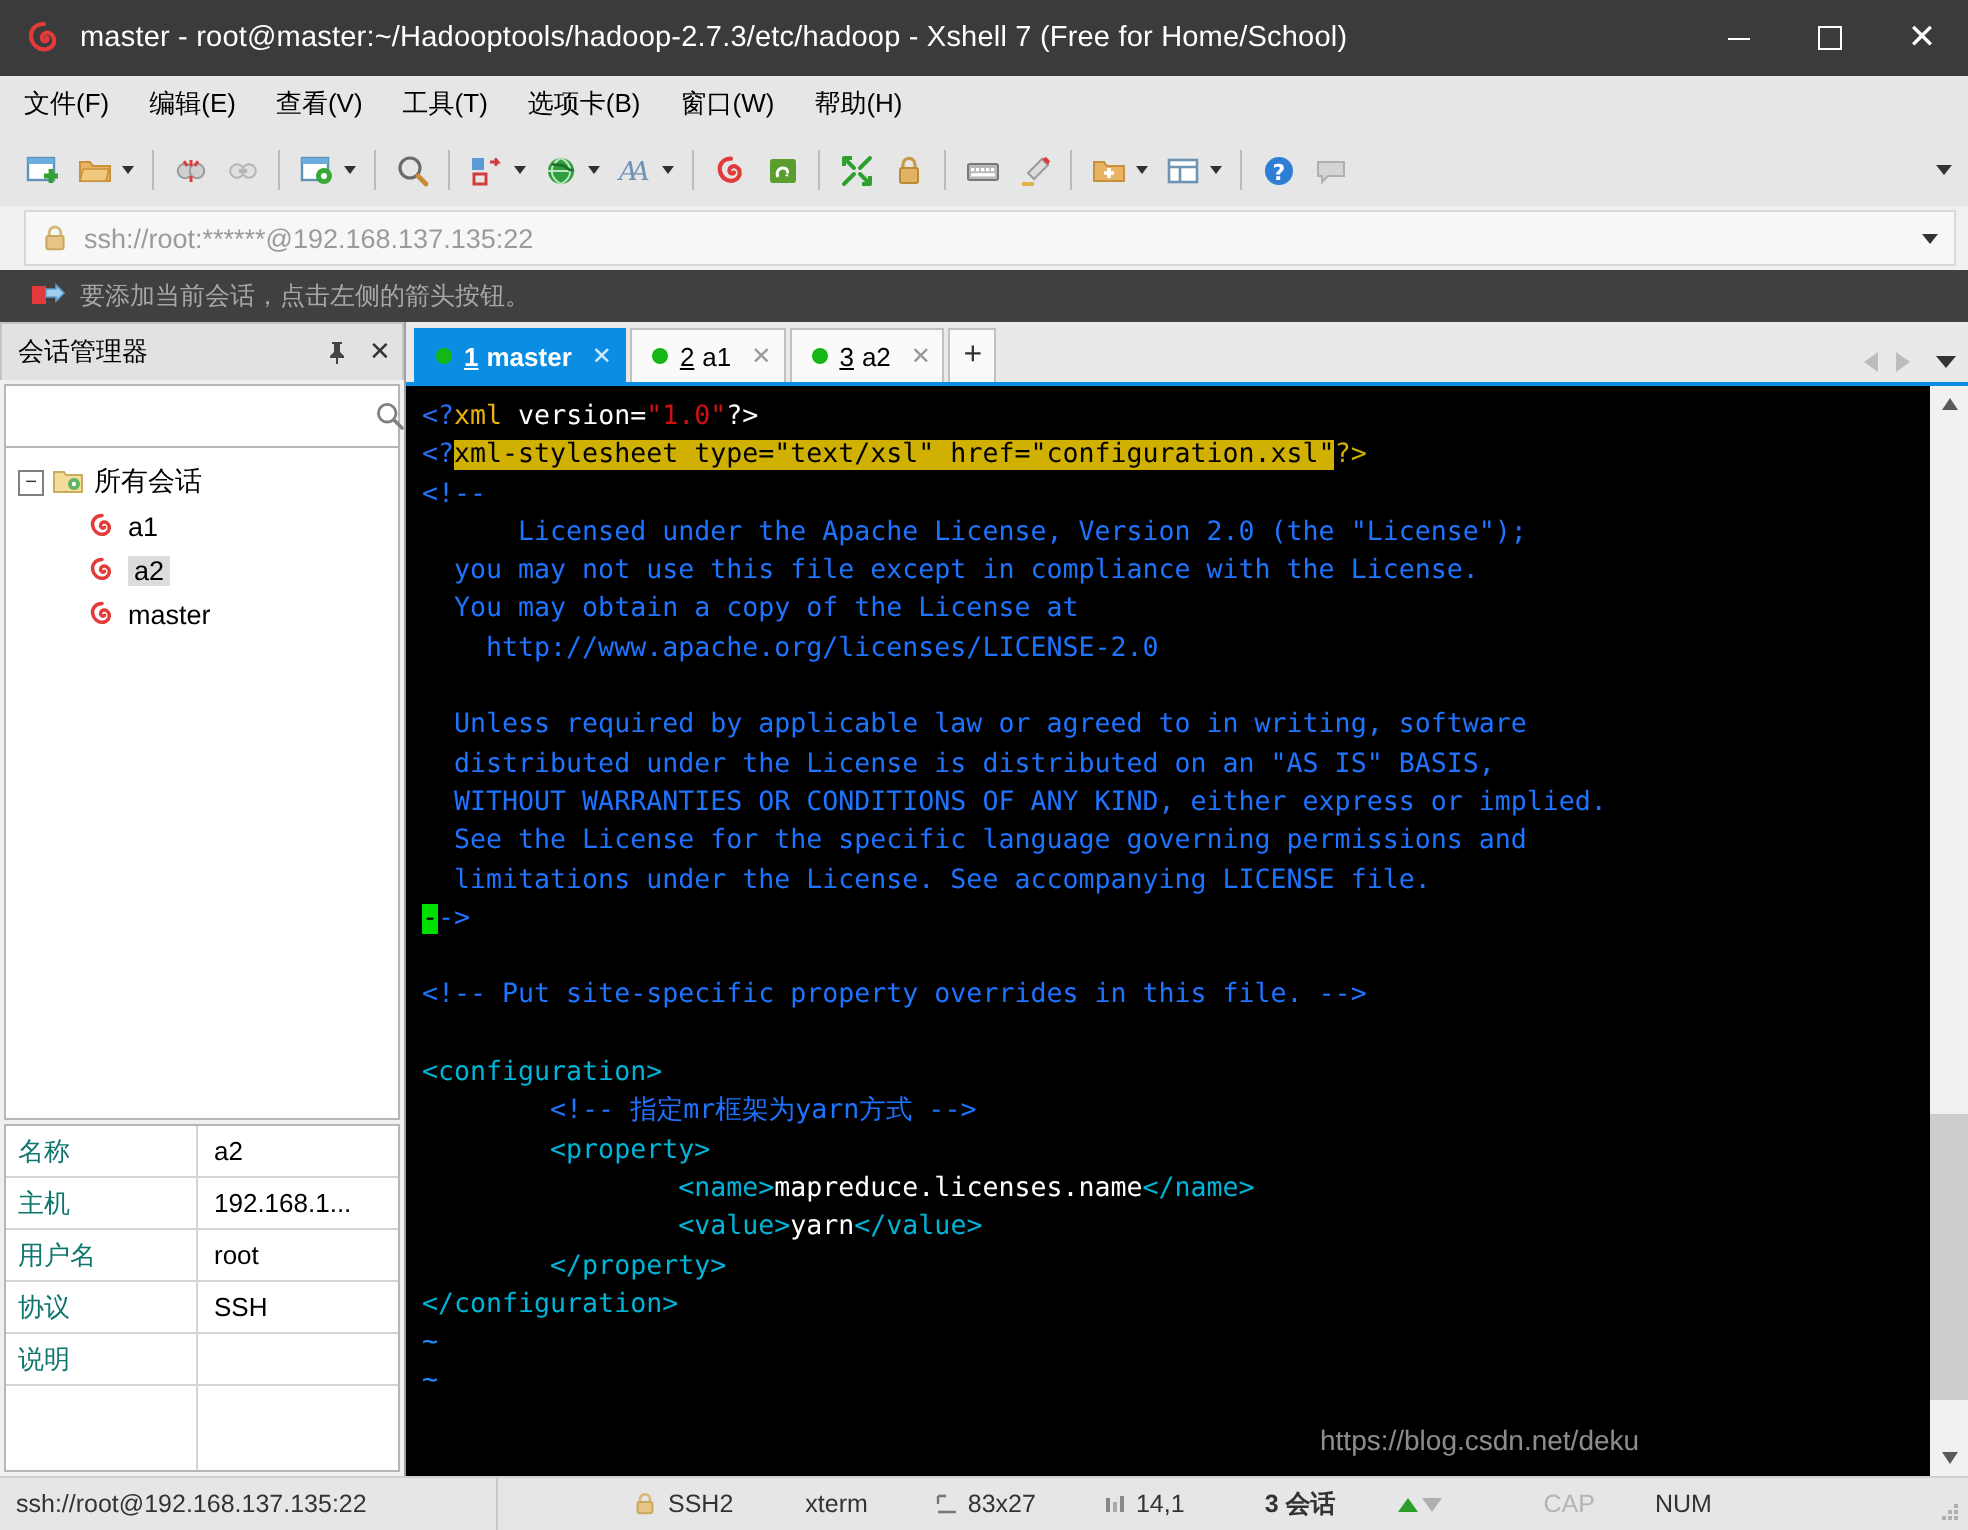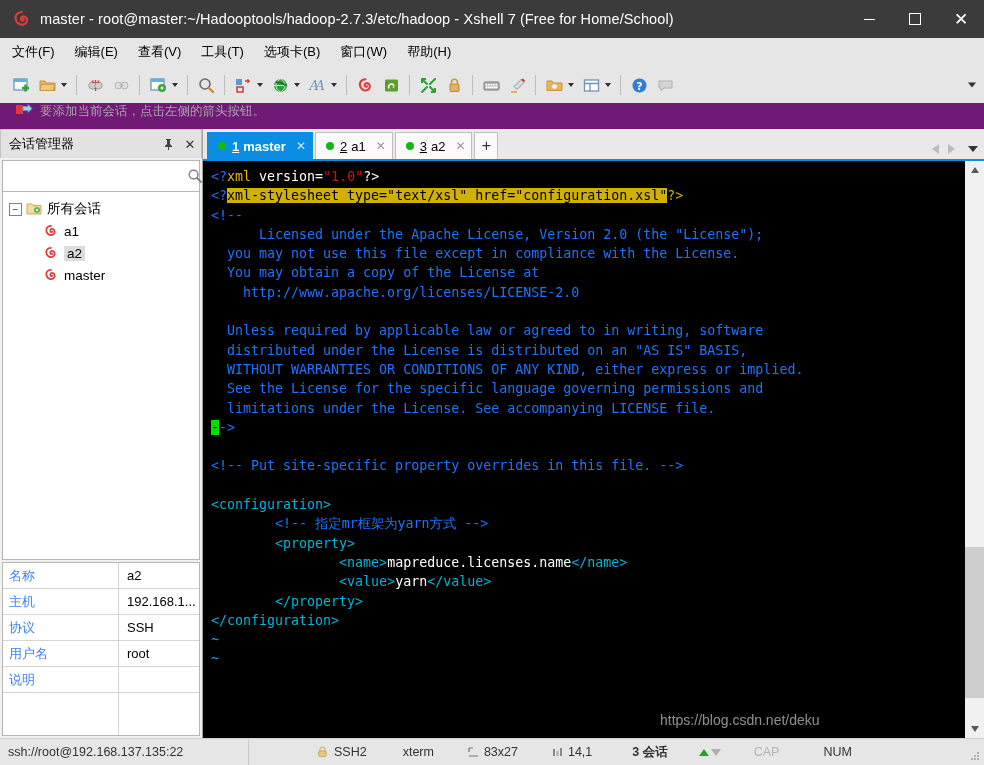--- a/index.html
+++ b/index.html
@@ -43,21 +43,21 @@
 
   
   .addrbar{height:26px;background:#f7f7f7;border:1px solid #d8d8d8;margin:2px 6px 2px 12px;
     display:flex;align-items:center;flex:none;position:relative;}
   .lock-ico{width:13px;height:14px;margin:0 8px 0 8px;position:relative;flex:none;}
   .addr-text{color:#9b9b9b;font-size:13.5px;white-space:nowrap;flex:1;}
   .addr-caret{width:0;height:0;border-left:4px solid transparent;border-right:4px solid transparent;
     border-top:5px solid #333;margin-right:8px;}
 
   
-  .noticebar{height:26px;background:#701a75;display:flex;align-items:flex-start;padding-left:14px;flex:none;}
+  .noticebar{height:26px;background:#404040;display:flex;align-items:center;padding-left:14px;flex:none;}
   .notice-ico{width:20px;height:14px;position:relative;margin-right:6px;flex:none;}
   .notice-text{color:#a6a6a6;font-size:12.5px;white-space:nowrap;}
 
   
   .body{flex:1;display:flex;min-height:0;position:relative;}
 
   
   .leftpane{width:202px;flex:none;display:flex;flex-direction:column;background:#f0f0f0;
     border-right:1px solid #a0a0a0;min-height:0;}
   .lp-header{height:28px;background:#e2e2e2;display:flex;align-items:center;
@@ -76,21 +76,21 @@
     white-space:nowrap;}
   .texp{width:11px;height:11px;border:1px solid #808080;background:#fff;margin-right:4px;
     display:flex;align-items:center;justify-content:center;font-size:10px;line-height:9px;color:#333;flex:none;}
   .tdash{width:14px;flex:none;}
   .tree-ico{width:16px;height:16px;margin-right:5px;position:relative;flex:none;}
   .tlabel.sel{background:#dcdcdc;padding:0 3px;}
   .proptable{flex:none;background:#fff;border:1px solid #b6b6b6;margin:2px 2px 2px 2px;
     display:flex;flex-direction:column;}
   .prow{display:flex;height:25px;border-bottom:1px solid #d4d4d4;font-size:13px;}
   .prow:last-child{border-bottom:none;}
-  .pk{width:116px;flex:none;padding-left:6px;display:flex;align-items:center;color:#3b82f6;
+  .pk{width:96px;flex:none;padding-left:6px;display:flex;align-items:center;color:#0f766e;
     border-right:1px solid #d4d4d4;box-sizing:border-box;}
   .pv{flex:1;padding-left:8px;display:flex;align-items:center;color:#000;overflow:hidden;white-space:nowrap;}
 
   
   .rightpane{flex:1;display:flex;flex-direction:column;min-width:0;background:#f0f0f0;}
   .tabbar{height:30px;background:#e9e9e9;display:flex;align-items:flex-end;flex:none;position:relative;
     padding-left:4px;}
   .tab{height:27px;display:flex;align-items:center;padding:0 6px 0 10px;margin-right:2px;
     border:1px solid #c0c0c0;border-bottom:none;background:#fafafa;font-size:13px;color:#000;
     white-space:nowrap;box-sizing:border-box;}
@@ -326,20 +326,30 @@
       </svg>
     </div>
     <div class="tool">
       <svg width="19" height="19" viewBox="0 0 19 19">
         <path d="M3 5h13v7H8l-3 3v-3H3z" fill="#d4d4d4" stroke="#b0b0b0"></path>
       </svg>
     </div>
     <div class="tb-overflow"></div>
   </div>
 
+  <div class="addrbar">
+    <span class="lock-ico">
+      <svg width="13" height="14" viewBox="0 0 13 14">
+        <path d="M3.6 6V4.4a2.9 2.9 0 0 1 5.8 0V6" fill="none" stroke="#d8b878" stroke-width="1.4"></path>
+        <rect x="2.2" y="6" width="8.6" height="6.6" rx="1" fill="#e7c585" stroke="#c9a95e"></rect>
+      </svg>
+    </span>
+    <span class="addr-text">ssh://root:******@192.168.137.135:22</span>
+    <span class="addr-caret"></span>
+  </div>
 
   <div class="noticebar">
     <span class="notice-ico">
       <svg width="20" height="14" viewBox="0 0 20 14">
         <path d="M2 2h7v9H2z" fill="#e23a3a"></path>
         <path d="M9 3.5h5v-2l4 4l-4 4v-2H9z" fill="#9fd0ef" stroke="#5c9dd0" stroke-width="0.8"></path>
       </svg>
     </span>
     <span class="notice-text">要添加当前会话，点击左侧的箭头按钮。</span>
   </div>
@@ -416,26 +426,26 @@
       <div class="proptable">
         <div class="prow">
           <div class="pk">名称</div>
           <div class="pv">a2</div>
         </div>
         <div class="prow">
           <div class="pk">主机</div>
           <div class="pv">192.168.1...</div>
         </div>
         <div class="prow">
+          <div class="pk">用户名</div>
+          <div class="pv">root</div>
+        </div>
+        <div class="prow">
           <div class="pk">协议</div>
           <div class="pv">SSH</div>
-        </div>
-        <div class="prow">
-          <div class="pk">用户名</div>
-          <div class="pv">root</div>
         </div>
         <div class="prow">
           <div class="pk">说明</div>
           <div class="pv"></div>
         </div>
         <div class="prow" style="height:42px;">
           <div class="pk"></div>
           <div class="pv"></div>
         </div>
       </div>
@@ -542,22 +552,22 @@
           <rect x="8" y="1" width="2" height="8" fill="#888"></rect>
         </svg>
       </span>
       <span>14,1</span>
     </div>
     <div class="sb-cell" style="margin-left:24px;font-weight:bold;">3 会话</div>
     <div class="sb-cell" style="margin-left:14px;">
       <span class="arr-up"></span>
       <span class="arr-dn"></span>
     </div>
-    <div class="sb-cell sb-dim" style="margin-left:16px;">CAP</div>
-    <div class="sb-cell" style="margin-left:28px;color:#333;">NUM</div>
+    <div class="sb-cell sb-dim" style="margin-left:34px;">CAP</div>
+    <div class="sb-cell" style="margin-left:14px;color:#333;">NUM</div>
     <div class="sb-grip">
       <svg width="12" height="12" viewBox="0 0 12 12">
         <g fill="#b0b0b0">
           <rect x="8" y="8" width="2" height="2"></rect>
             <rect x="5" y="8" width="2" height="2"></rect>
             <rect x="8" y="5" width="2" height="2"></rect>
           <rect x="2" y="8" width="2" height="2"></rect>
             <rect x="5" y="5" width="2" height="2"></rect>
             <rect x="8" y="2" width="2" height="2"></rect>
         </g>

